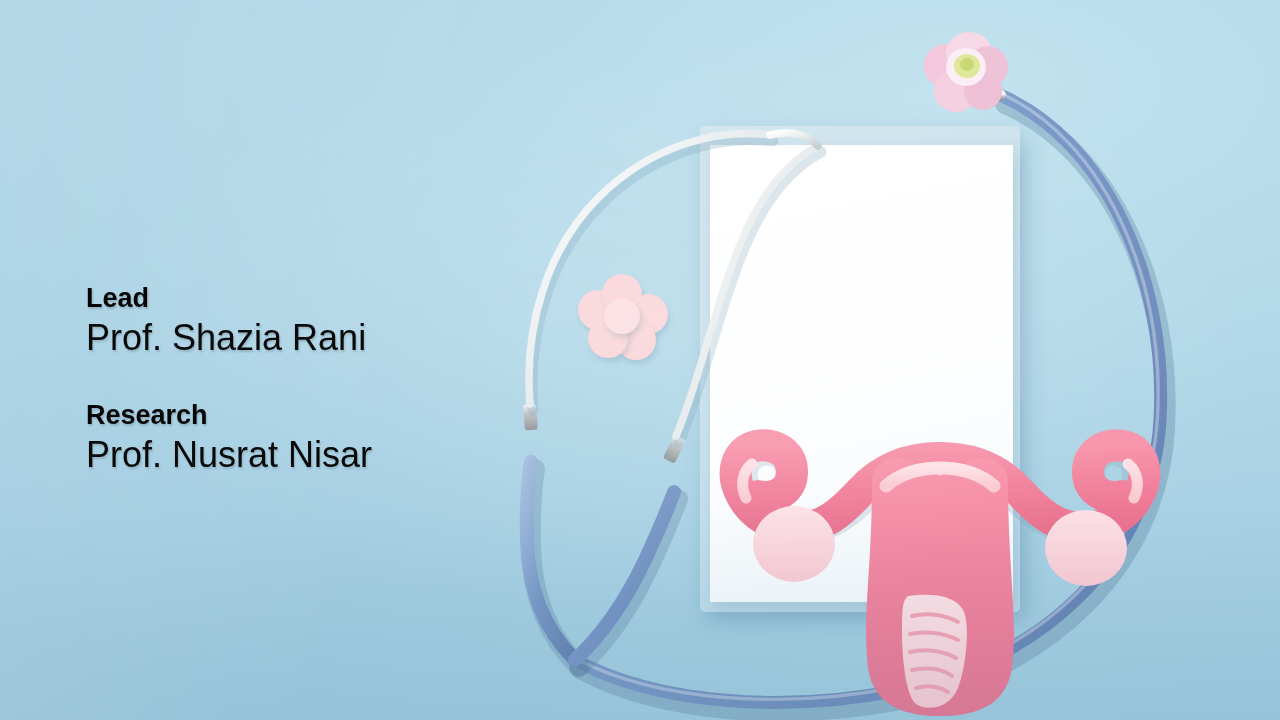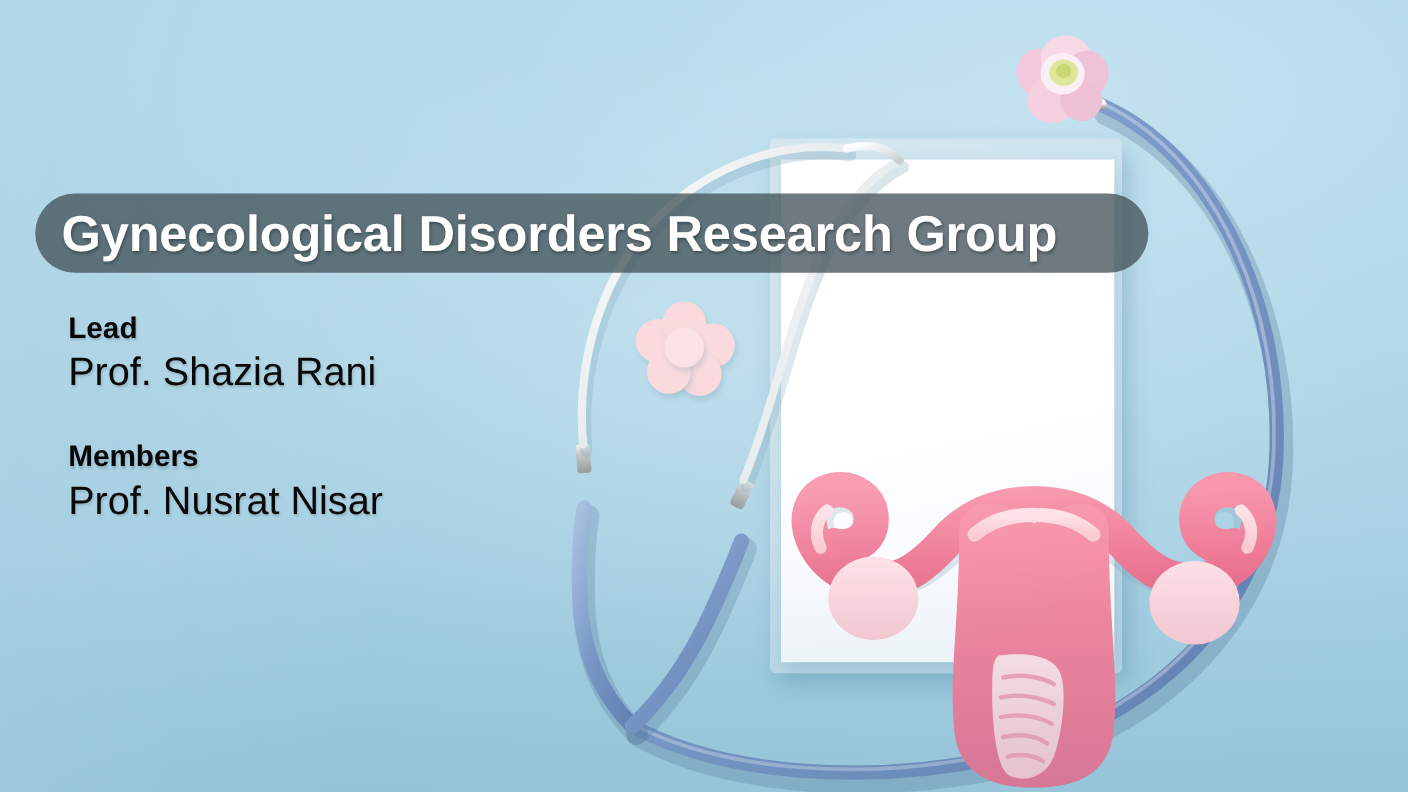--- a/index.html
+++ b/index.html
@@ -112,21 +112,21 @@
     text-shadow: 1px 2px 3px rgba(20,30,36,0.45);
   }
 
   
   .credits {
     position: absolute;
     left: 62px;
     top: 283px;
     width: 420px;
   }
-  .credit-group { margin-bottom: 38px; }
+  .credit-group { margin-bottom: 38px; margin-left: 24px; }
   .credit-group:last-child { margin-bottom: 0; }
   .credit-role {
     font-family: "Liberation Sans", sans-serif;
     font-size: 27px;
     font-weight: bold;
     color: #060606;
     line-height: 1.18;
     text-shadow: 1px 2px 2px rgba(120,150,165,0.55);
   }
   .credit-name {
@@ -264,28 +264,25 @@
     <span style="left:26px; top:2px;  width:46px; height:42px; background:#f7d8e6;"></span>
     <span style="left:48px; top:16px; width:40px; height:42px; background:#eec3d8;"></span>
     <span style="left:14px; top:40px; width:44px; height:42px; background:#f5cfe0;"></span>
     <span style="left:44px; top:42px; width:38px; height:38px; background:#edc0d6;"></span>
     <span style="left:26px; top:18px; width:40px; height:38px; background:#fbeef4;"></span>
     <span style="left:34px; top:24px; width:26px; height:24px; background:#dfe79a;"></span>
     <span style="left:40px; top:28px; width:14px; height:13px; background:#c8d872;"></span>
   </div>
   <div class="photo-vignette"></div>
 
-  <div class="title-pill">
-    <div class="title-text">Gynecological Disorders Research Group</div>
-  </div>
 
   <div class="credits">
     <div class="credit-group">
       <div class="credit-role">Lead</div>
       <div class="credit-name">Prof. Shazia Rani</div>
     </div>
     <div class="credit-group">
-      <div class="credit-role">Members</div>
+      <div class="credit-role">Research</div>
       <div class="credit-name">Prof. Nusrat Nisar</div>
     </div>
   </div>
 
 </div>
 
 </body></html>

